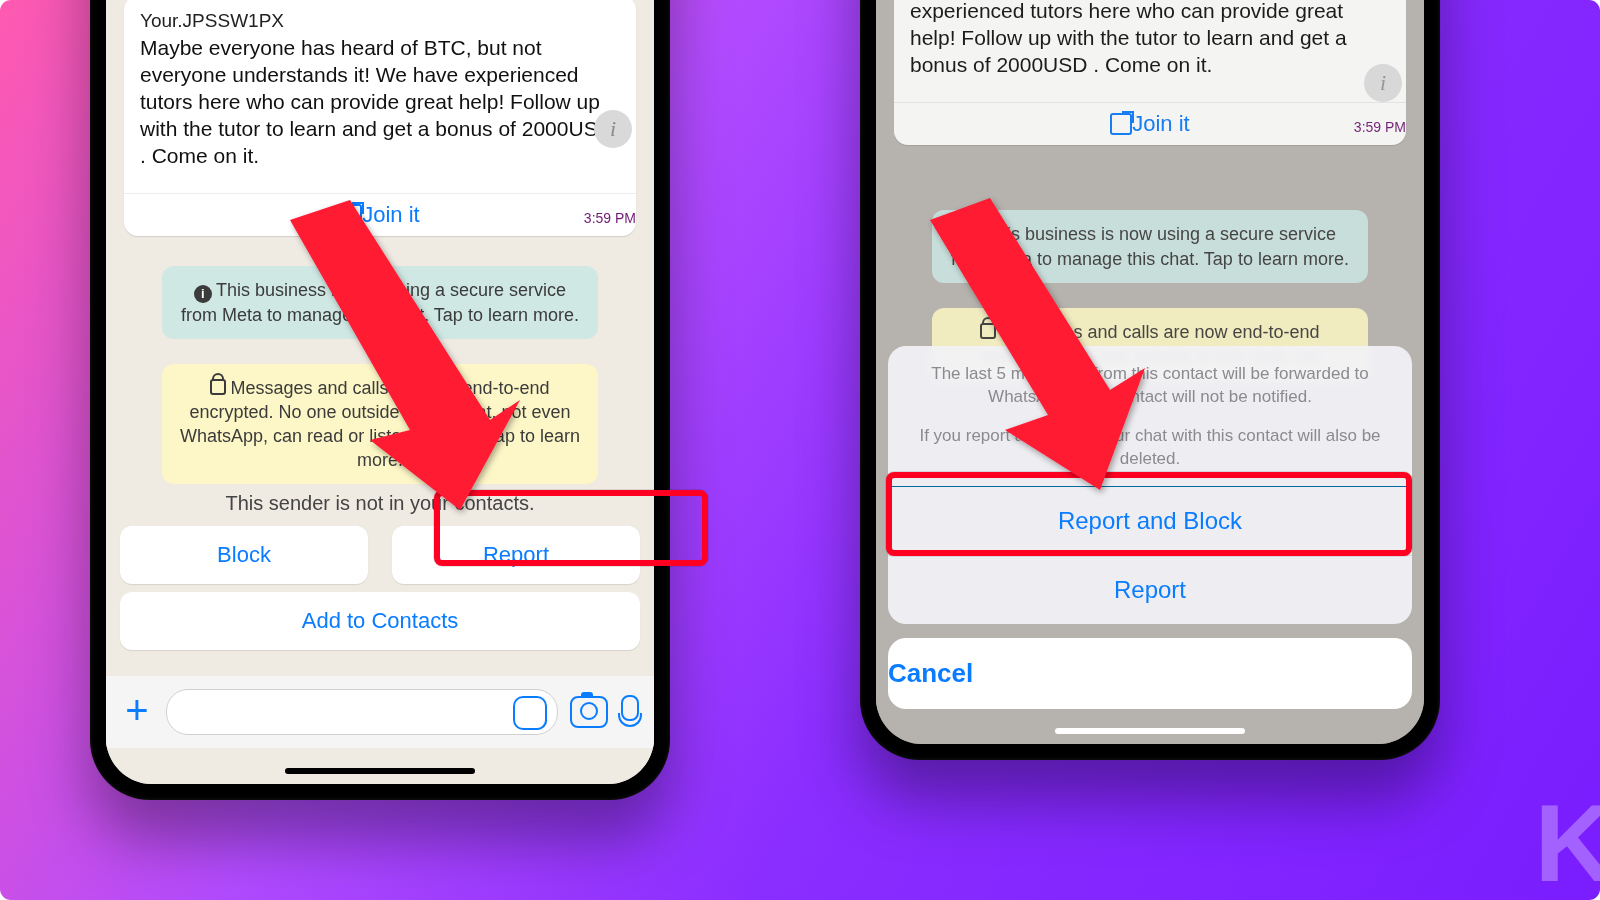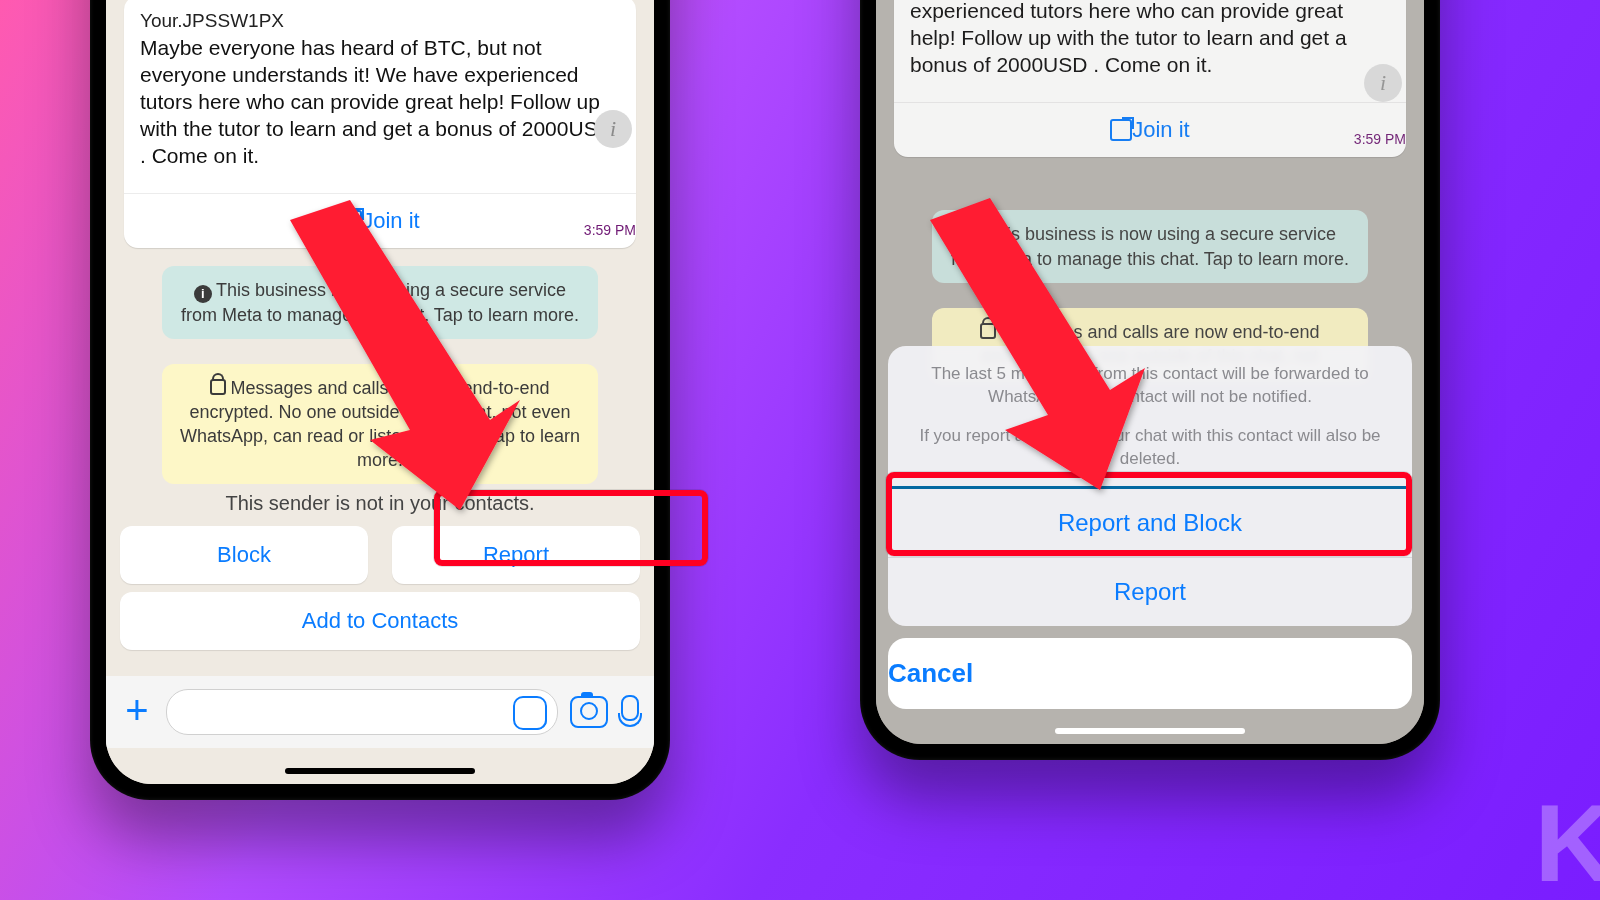--- a/index.html
+++ b/index.html
@@ -1,28 +1,28 @@
 <!DOCTYPE html>
 <html><head>
 <meta charset="utf-8">
 <style>
 html,body{margin:0;padding:0;width:1600px;height:900px;overflow:hidden;font-family:-apple-system,Helvetica Neue,Arial,sans-serif}
-.stage{position:relative;width:1600px;height:900px;background:linear-gradient(120deg,#ff5ab0 0%,#b24bff 35%,#8a2dff 60%,#7a1dff 100%);border-radius:0}
+.stage{position:relative;width:1600px;height:900px;background:linear-gradient(120deg,#ff5ab0 0%,#b24bff 35%,#8a2dff 60%,#7a1dff 100%);border-radius:11px}
 .phone{position:absolute;width:580px;height:980px;border-radius:60px;background:#000;box-shadow:0 40px 60px rgba(0,0,0,.35),inset 0 0 4px rgba(255,255,255,.1)}
 .phone.left{left:90px;top:-180px}
 .phone.right{left:860px;top:-220px}
 .screen{position:absolute;left:16px;right:16px;top:16px;bottom:16px;border-radius:46px;overflow:hidden;background:#efeae2}
 .phone.right .screen{background:#aaa69f}
 .chatbg{position:absolute;inset:0;background:#efeae2}
 .phone.right .chatbg{filter:brightness(.78) saturate(.8)}
 .bubble{position:absolute;left:18px;right:18px;background:#fff;border-radius:14px;box-shadow:0 1px 1px rgba(0,0,0,.12);padding:14px 16px}
 .bubble .txt{font-size:21px;line-height:27px;color:#111}
 .bubble .code{font-size:19px;color:#222;margin-bottom:2px}
 .bubble .time{position:absolute;right:0;bottom:10px;font-size:14px;color:#701a75}
-.join{display:flex;align-items:center;justify-content:center;border-top:1px solid #ececec;margin:14px -16px -14px;padding:14px 0;border-radius:0 0 14px 14px}
+.join{display:flex;align-items:center;justify-content:center;border-top:1px solid #ececec;margin:14px -16px -14px;padding:8px 0;border-radius:0 0 14px 14px}
 .join a{color:#0a7cff;font-size:22px}
 .open-icon{width:18px;height:18px;border:2px solid #0a7cff;border-radius:3px;position:relative;display:inline-block}
 .open-icon::after{content:"";position:absolute;width:10px;height:10px;border-top:2px solid #0a7cff;border-right:2px solid #0a7cff;right:-4px;top:-4px;transform:rotate(0deg)}
 .sysbox{position:absolute;left:56px;right:56px;border-radius:12px;padding:12px 16px;text-align:center;font-size:18px;line-height:24px;color:#3b3b3b}
 .sys-blue{background:#cfe8e4}
 .sys-yellow{background:#fdf7c7}
 .sysbox .iicon{display:inline-flex;width:18px;height:18px;border-radius:50%;background:#3b3b3b;color:#fff;align-items:center;justify-content:center;font-size:13px;font-weight:700;margin-right:4px;vertical-align:-2px}
 .sysbox .lock{display:inline-block;width:12px;height:12px;border:2px solid #3b3b3b;border-radius:3px;position:relative;margin-right:4px;vertical-align:-1px}
 .sysbox .lock::before{content:"";position:absolute;width:8px;height:6px;border:2px solid #3b3b3b;border-bottom:none;border-radius:6px 6px 0 0;left:0;top:-8px}
 .not-contact{position:absolute;left:0;right:0;text-align:center;font-size:20px;color:#444}
@@ -42,21 +42,21 @@
 .mic::after{content:"";position:absolute;width:20px;height:12px;border:2.5px solid #0a7cff;border-top:none;border-radius:0 0 12px 12px;left:-2px;top:18px}
 .homebar{position:absolute;left:50%;bottom:10px;width:190px;height:6px;background:#000;border-radius:4px;transform:translateX(-50%)}
 .phone.right .homebar{background:#fff}
 .info-circ{position:absolute;width:38px;height:38px;border-radius:50%;background:#d9d9d9;color:#8a8a8a;display:flex;align-items:center;justify-content:center;font-size:22px;font-family:Georgia,serif;font-style:italic}
 .redbox{position:absolute;border:6px solid #ff0022;border-radius:8px;box-shadow:0 0 0 1px rgba(0,0,0,.1)}
 .arrow{position:absolute;pointer-events:none}
 .sheet-backdrop{position:absolute;inset:0;background:rgba(0,0,0,.02)}
 .sheet{position:absolute;left:12px;right:12px;background:#f2f2f6ee;border-radius:18px;backdrop-filter:blur(4px)}
 .sheet .msg{padding:16px 24px;text-align:center;font-size:17px;line-height:23px;color:#8a8a8f}
 .sheet .opt{border-top:1px solid #d6d6da;padding:20px 0;text-align:center;font-size:24px;color:#0a7cff}
-.sheet .opt.first{border-top:3px solid #0369a1}
+.sheet .opt.first{border-top:1px solid #0369a1}
 .cancel{position:absolute;left:12px;right:12px;background:#fff;border-radius:18px;padding:20px 0;font-size:26px;font-weight:600;color:#0a7cff}
 .watermark{position:absolute;right:-8px;bottom:-6px;font-size:110px;font-weight:800;color:rgba(255,255,255,.3);font-family:Arial,sans-serif;letter-spacing:-6px}
 </style>
 </head>
 <body>
 
 <div class="stage">
 
   <div class="phone left">
     <div class="screen">

